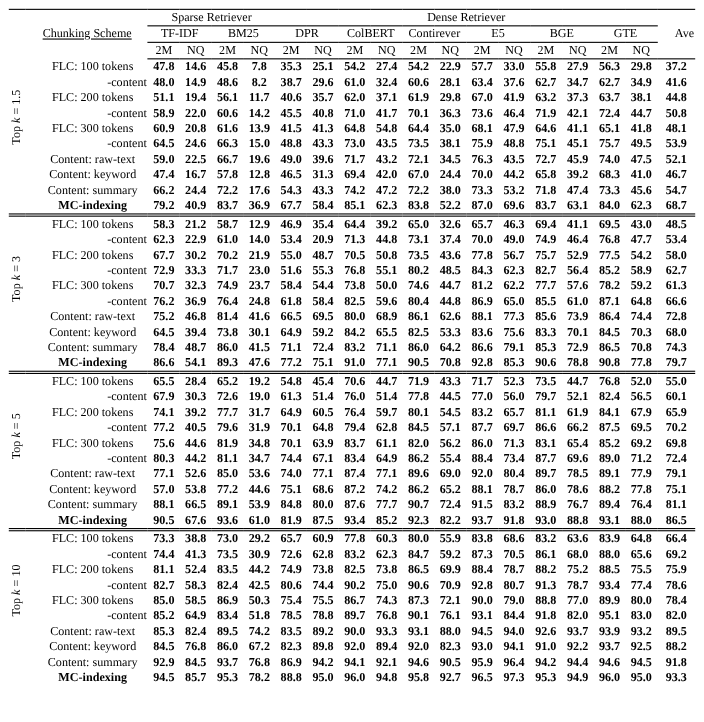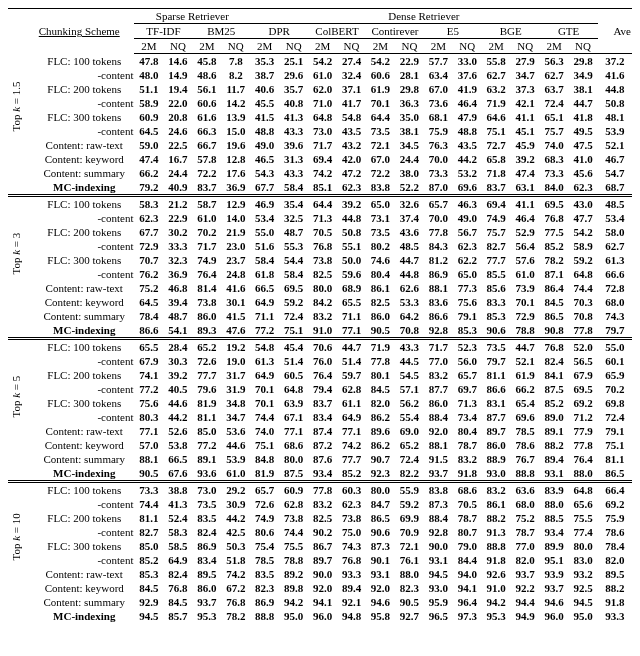--- a/index.html
+++ b/index.html
@@ -342,21 +342,21 @@
         <td class="b">43.0</td>
         <td class="b">48.5</td>
       </tr>
       <tr>
         <td class="sub-label">-content</td>
         <td class="b">62.3</td>
         <td class="b">22.9</td>
         <td class="b">61.0</td>
         <td class="b">14.0</td>
         <td class="b">53.4</td>
-        <td class="b">32.5</td>
+        <td class="b">20.9</td>
         <td class="b">71.3</td>
         <td class="b">44.8</td>
         <td class="b">73.1</td>
         <td class="b">37.4</td>
         <td class="b">70.0</td>
         <td class="b">49.0</td>
         <td class="b">74.9</td>
         <td class="b">46.4</td>
         <td class="b">76.8</td>
         <td class="b">47.7</td>

